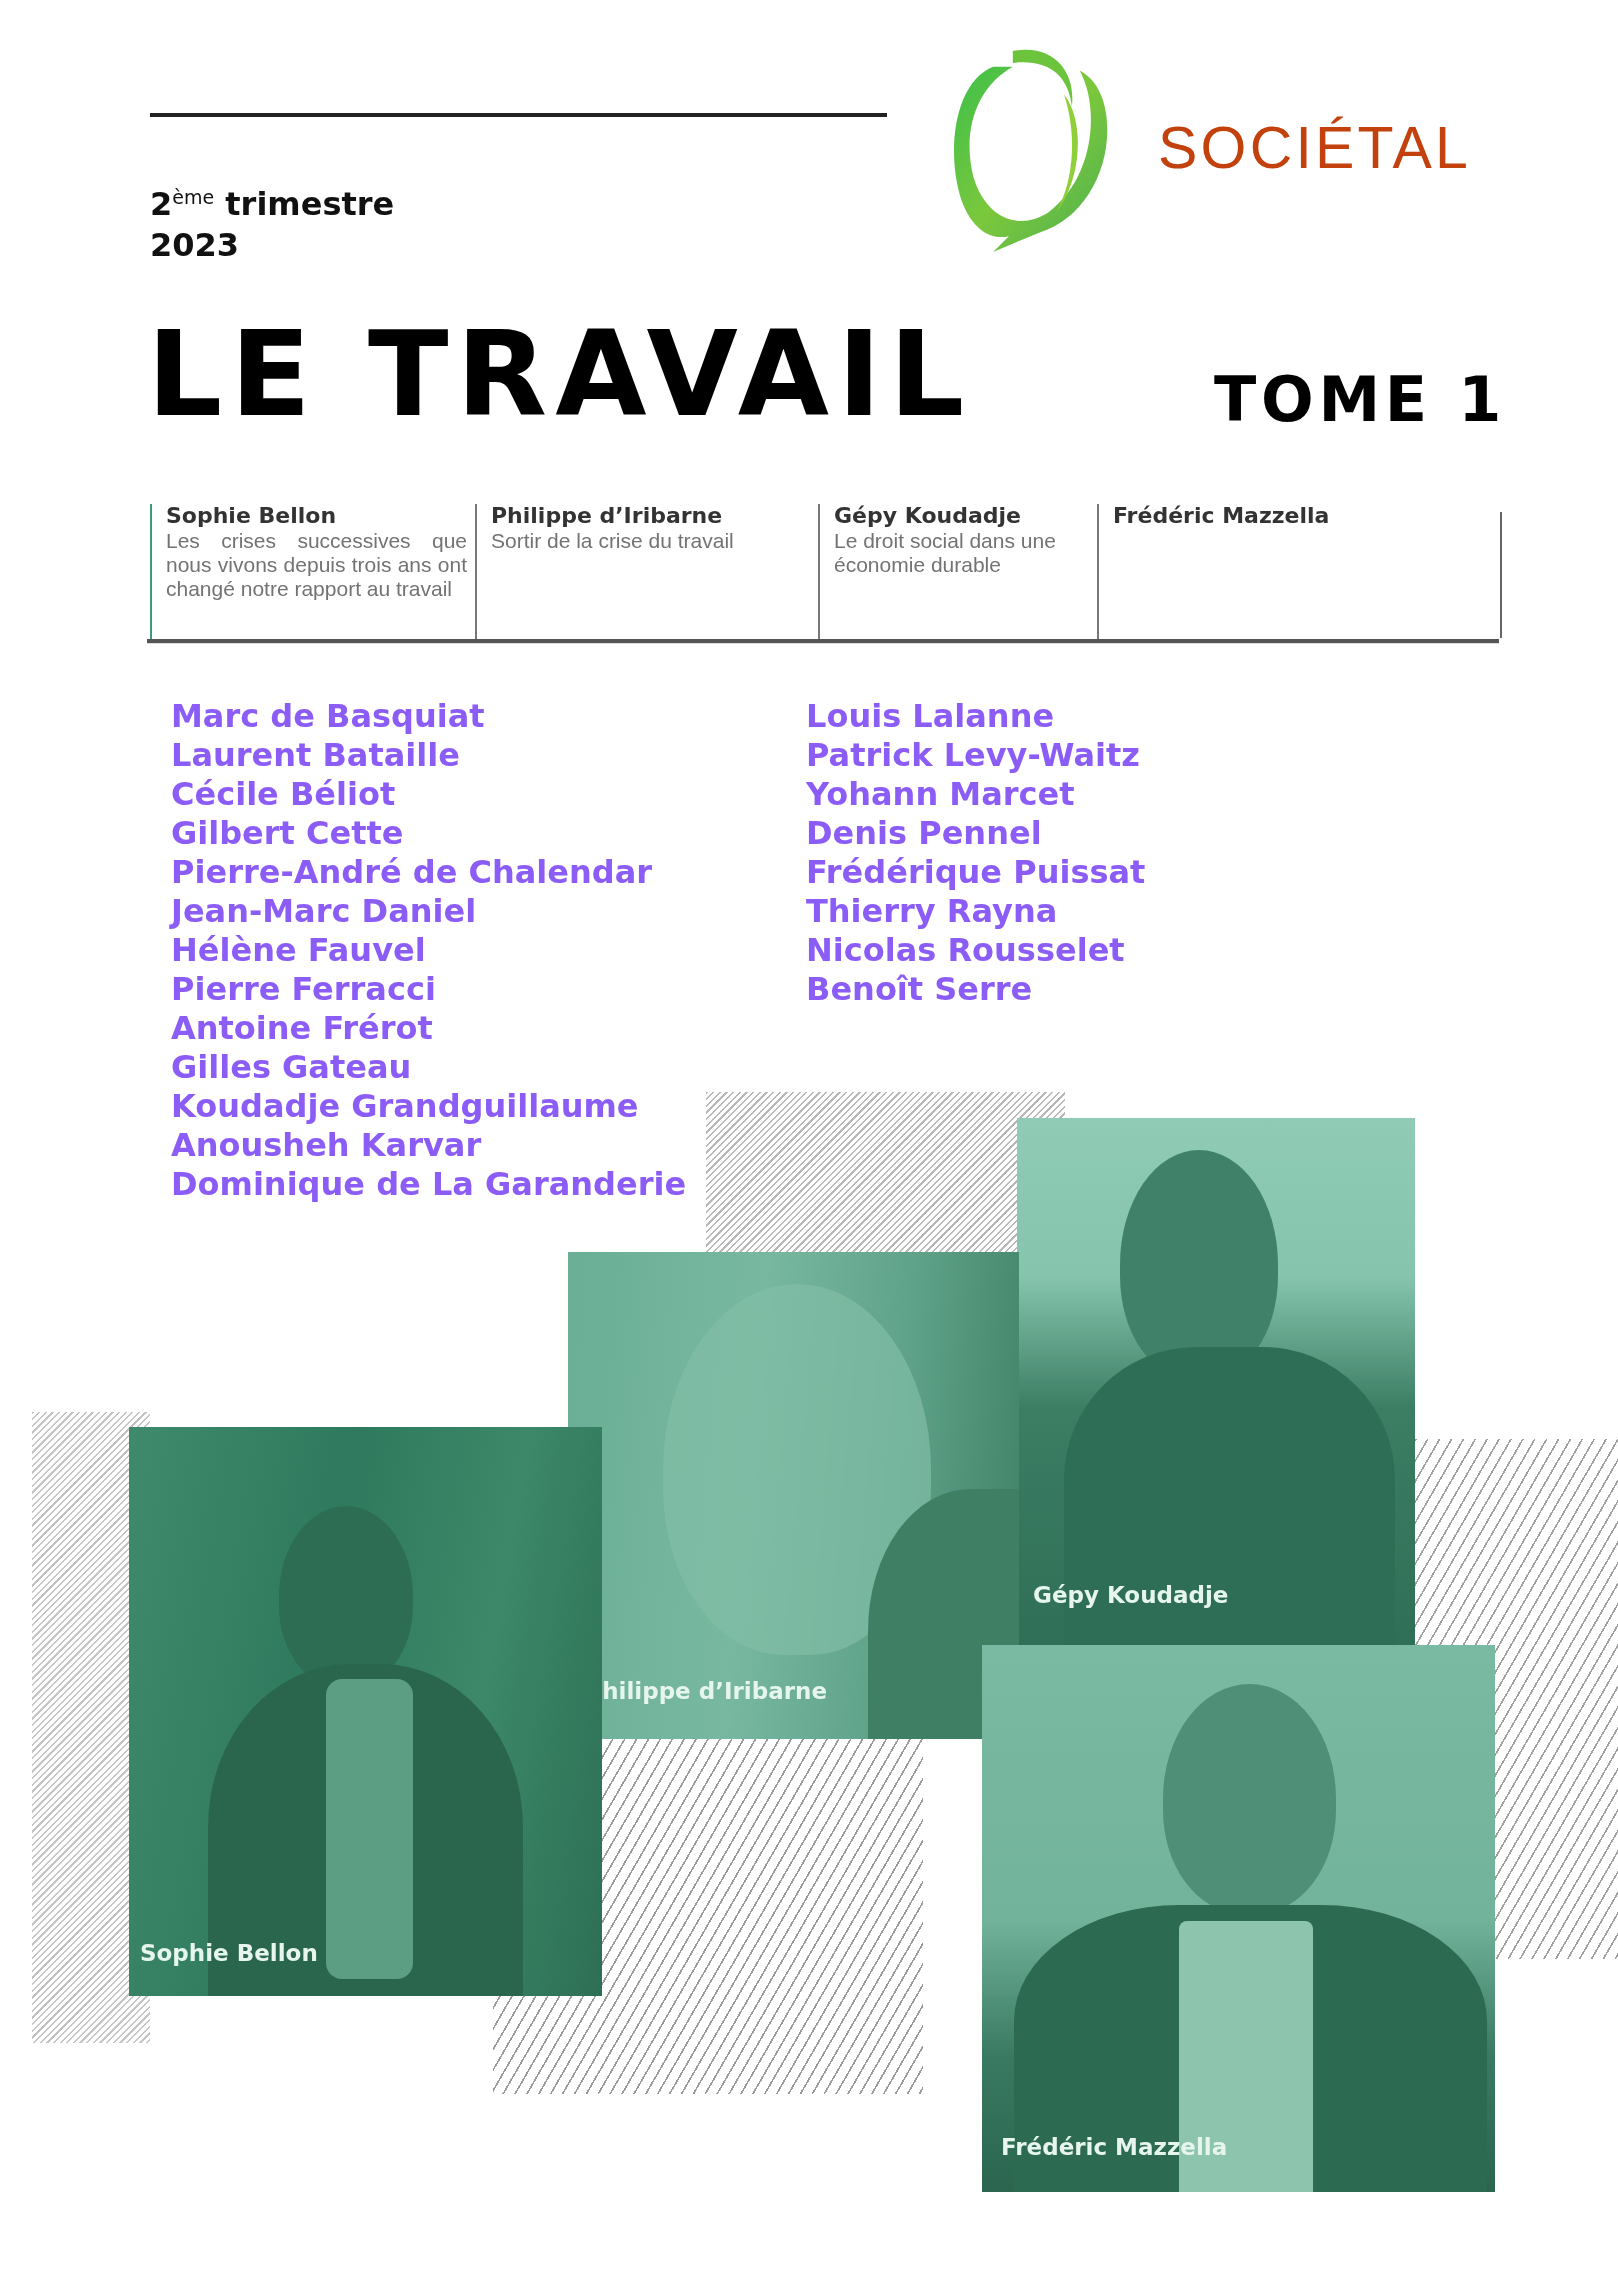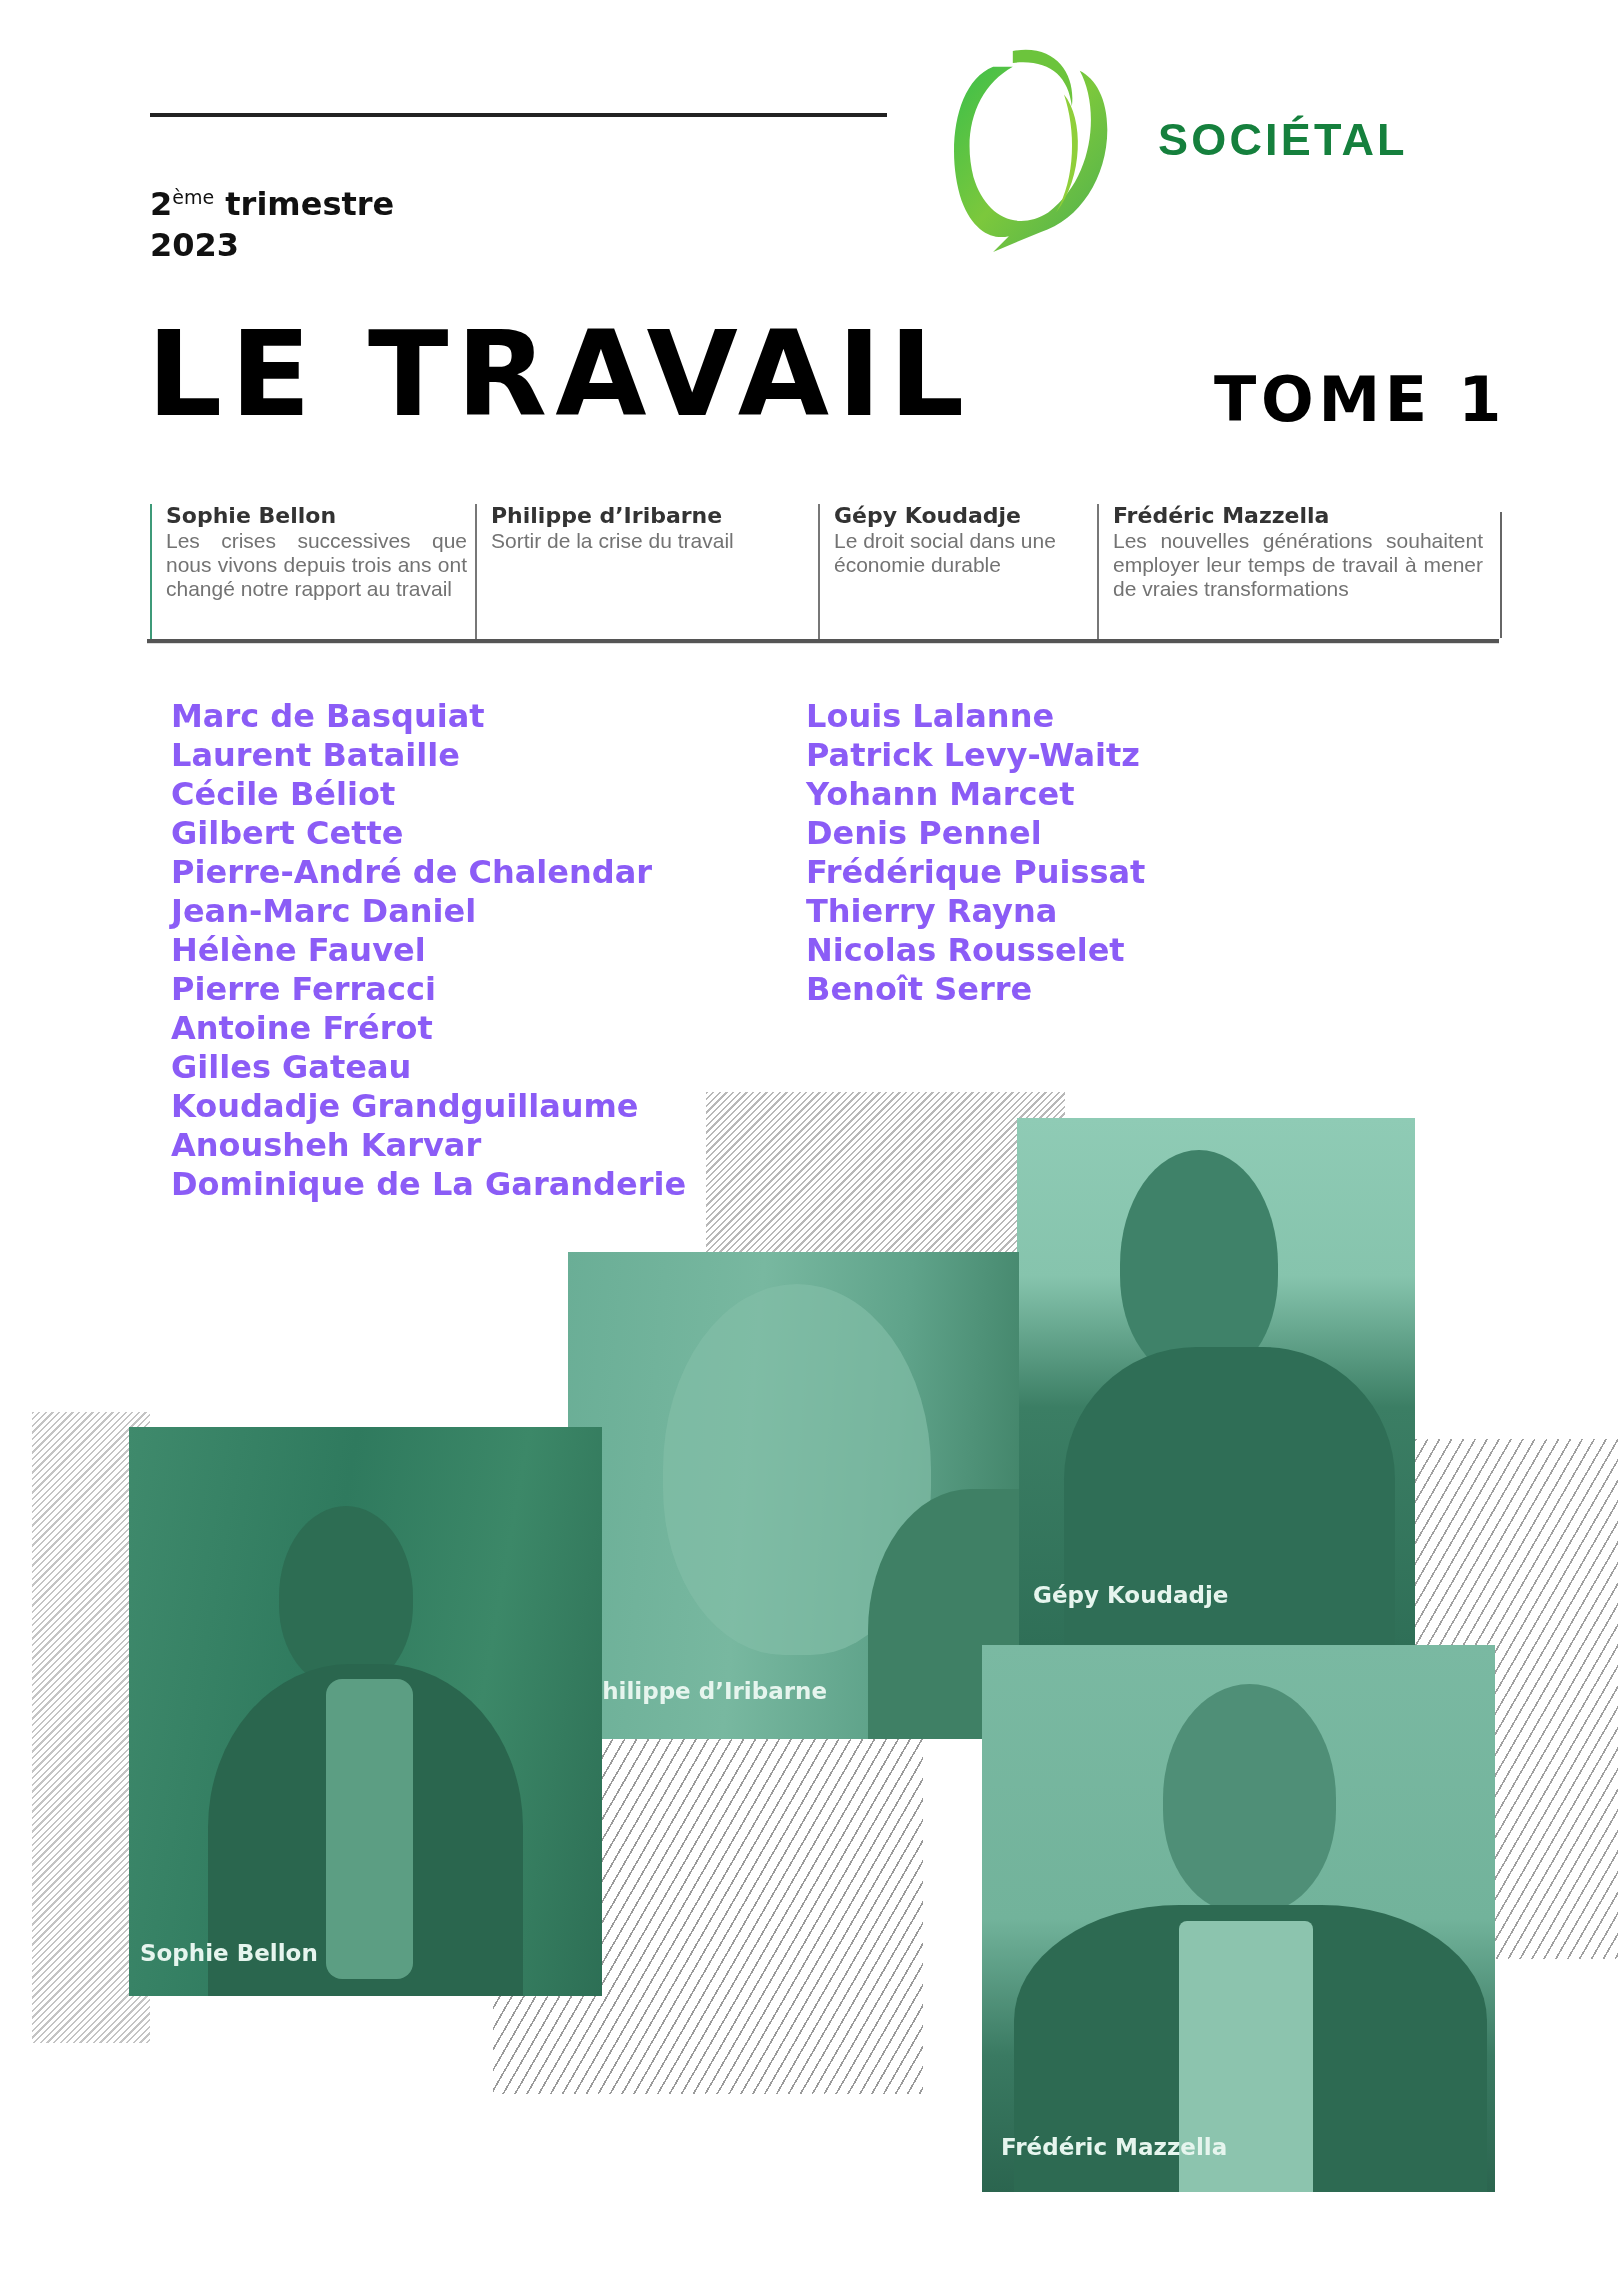--- a/index.html
+++ b/index.html
@@ -2,21 +2,21 @@
 <html style="font-size:12.6px"><head>
 <meta charset="utf-8">
 <style>
   html,body{margin:0;padding:0;background:#fff;}
   body{width:1618px;height:2273px;position:relative;overflow:hidden;font-family:"DejaVu Sans","Liberation Sans",sans-serif;color:#1a1a1a;}
   .abs{position:absolute;}
   .top-rule{left:150px;top:113px;width:737px;height:4px;background:#222;}
   .quarter{left:150px;top:130px;font-weight:bold;font-size:32px;line-height:41px;color:#111;margin-top:47px;}
   .quarter sup{font-size:19px;font-weight:normal;vertical-align:11px;}
   .logo-ring{left:938px;top:43px;width:189px;height:213px;}
-  .logo-text{left:1158px;top:114px;font-family:"Liberation Sans",sans-serif;font-weight:bold;font-size:45px;letter-spacing:3.2px;color:#15803d;}
+  .logo-text{left:1158px;top:114px;font-family:"Liberation Sans",sans-serif;font-weight:normal;font-size:59px;letter-spacing:3.2px;color:#c2410c;}
   .title{left:147px;top:315px;font-family:"DejaVu Sans",sans-serif;font-weight:bold;font-size:118px;letter-spacing:8px;color:#000;line-height:1;}
   .tome{left:1214px;top:369px;font-weight:bold;font-size:62px;letter-spacing:4.7px;color:#000;line-height:1;}
   .articles{left:150px;top:502px;width:1352px;height:139px;display:flex;}
   .art{position:relative;padding:0 8px 0 16px;box-sizing:border-box;}
   .art:before{content:"";position:absolute;left:0;top:1.6px;bottom:0;width:2.4px;background:#777;}
   .art.first:before{background:#3d9a78;}
   .art .a-name{font-weight:bold;font-size:22px;line-height:27px;color:#333;}
   .art .a-desc{font-family:"Liberation Sans",sans-serif;font-size:21px;line-height:24px;color:#737373;}
   .art .a-desc.just{text-align:justify;}
   .art-end{position:absolute;right:0;top:9.5px;height:126px;width:2.4px;background:#666;}
@@ -69,21 +69,20 @@
   <div class="art" style="width:343px;">
     <div class="a-name">Philippe d’Iribarne</div>
     <div class="a-desc">Sortir de la crise du travail</div>
   </div>
   <div class="art" style="width:279px;">
     <div class="a-name">Gépy Koudadje</div>
     <div class="a-desc">Le droit social dans une économie durable</div>
   </div>
   <div class="art" style="width:405px;">
     <div class="a-name">Frédéric Mazzella</div>
-    <div class="a-desc just" style="padding-right:11px;">Les nouvelles générations souhaitent employer leur temps de travail à mener de vraies transformations</div>
   </div>
   <div class="art-end"></div>
 </div>
 <div class="abs bottom-rule"></div>
 
 <div class="abs names" style="left:171px;top:697px;">
   <div>Marc de Basquiat</div>
   <div>Laurent Bataille</div>
   <div>Cécile Béliot</div>
   <div>Gilbert Cette</div>

